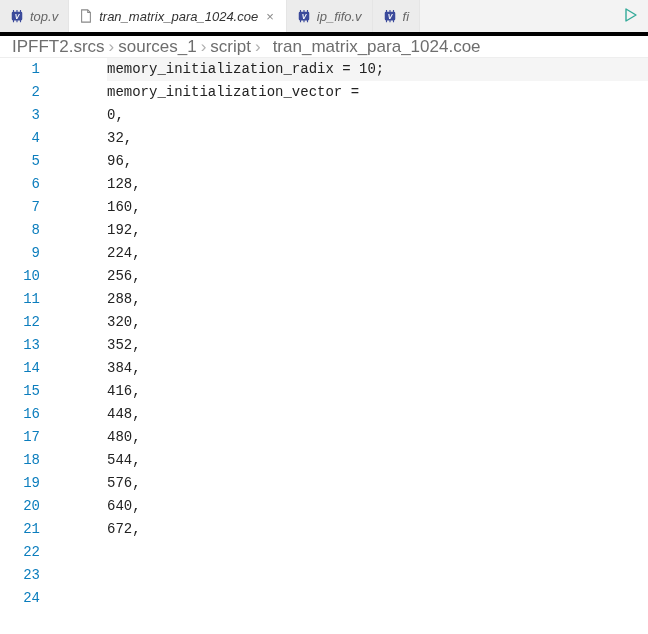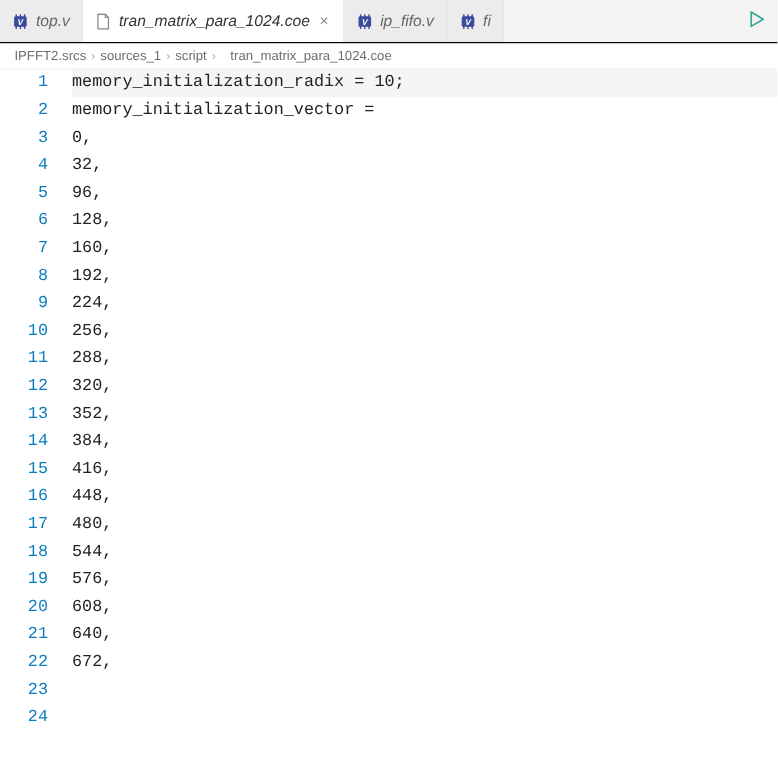--- a/index.html
+++ b/index.html
@@ -9,21 +9,21 @@
     background: #ffffff;
     color: #333;
     width: 648px;
     height: 634px;
     overflow: hidden;
   }
   .tabs {
     display: flex;
     height: 36px;
     background: #f3f3f3;
-    border-bottom: 1px solid #000000;
+    border-bottom: 4px solid #000000;
     align-items: stretch;
   }
   .tab {
     display: flex;
     align-items: center;
     padding: 0 10px;
     gap: 6px;
     border-right: 1px solid #e5e5e5;
     background: #ececec;
     font-style: italic;
@@ -57,21 +57,21 @@
     padding: 0 10px;
     cursor: pointer;
   }
   .breadcrumbs {
     display: flex;
     align-items: center;
     height: 22px;
     padding: 0 12px;
     gap: 4px;
     color: #6e6e6e;
-    font-size: 11px;
+    font-size: 17px;
     border-bottom: 1px solid #eee;
   }
   .breadcrumbs .sep {
     color: #b0b0b0;
   }
   .breadcrumbs .crumb { cursor: pointer; }
   .breadcrumbs .fi { display: inline-flex; }
   .editor {
     display: flex;
     font-family: Consolas, "Courier New", monospace;
@@ -85,20 +85,21 @@
     text-align: right;
     padding-right: 18px;
     color: #0b7dbd;
     user-select: none;
     background: #fff;
   }
   .gutter div { height: 23px; }
   .code {
     flex: 1;
     padding-left: 2px;
+    margin-left: 47px;
   }
   .code-line {
     height: 23px;
     white-space: pre;
     color: #222;
   }
   .code-line.hl {
     background: #f5f5f5;
   }
 </style>
@@ -209,17 +210,16 @@
       <div class="code-line">256,</div>
       <div class="code-line">288,</div>
       <div class="code-line">320,</div>
       <div class="code-line">352,</div>
       <div class="code-line">384,</div>
       <div class="code-line">416,</div>
       <div class="code-line">448,</div>
       <div class="code-line">480,</div>
       <div class="code-line">544,</div>
       <div class="code-line">576,</div>
-      <div class="code-line">608,</div>
       <div class="code-line">640,</div>
       <div class="code-line">672,</div>
     </div>
 </div>
 
 </body></html>

